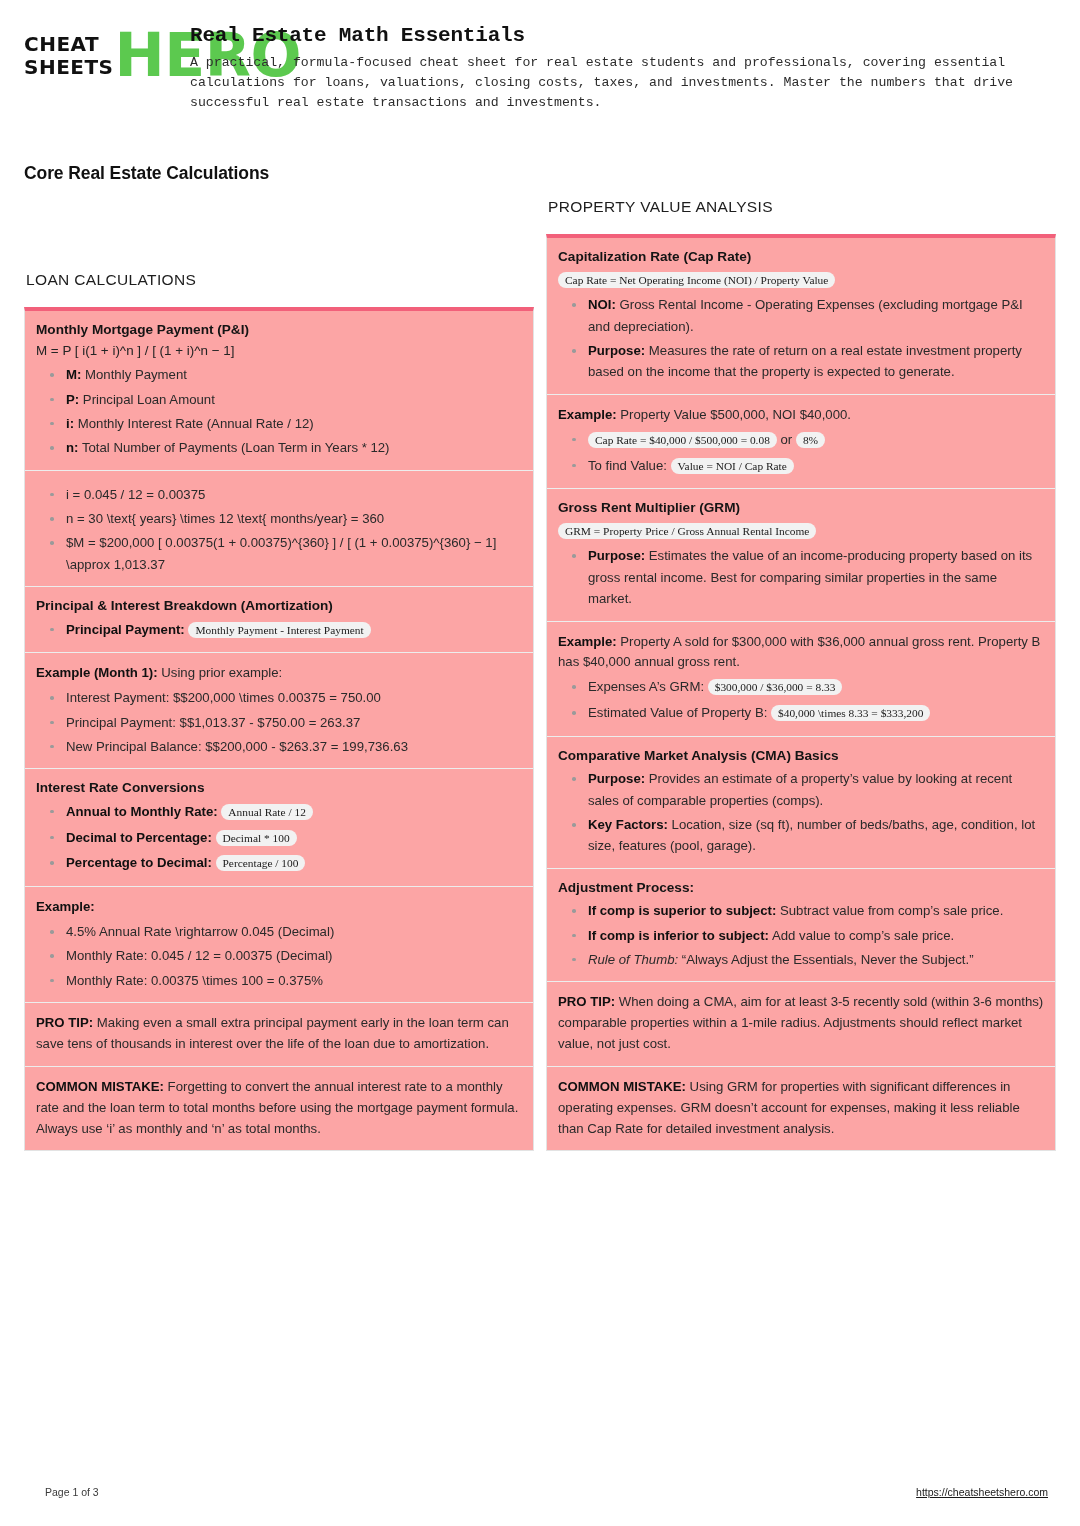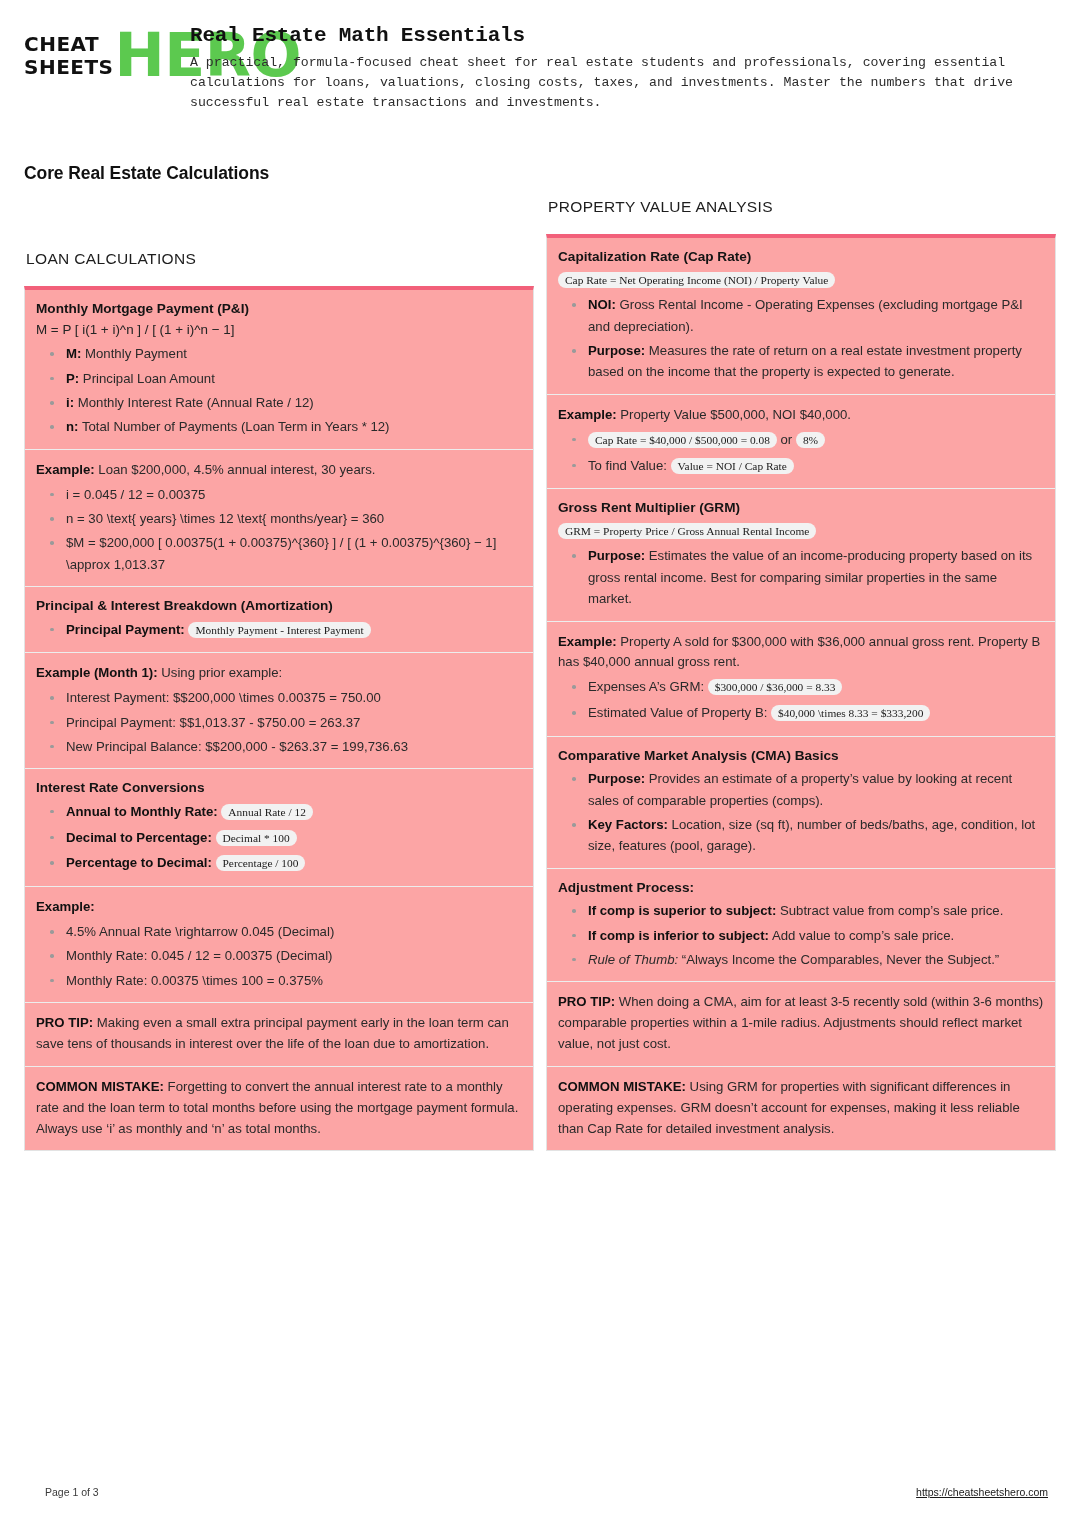--- a/index.html
+++ b/index.html
@@ -223,21 +223,20 @@
           <div class="formula-line">M = P [ i(1 + i)^n ] / [ (1 + i)^n − 1]</div>
           <ul class="bullets">
             <li><b>M:</b><span> Monthly Payment</span></li>
             <li><b>P:</b><span> Principal Loan Amount</span></li>
             <li><b>i:</b><span> Monthly Interest Rate (Annual Rate / 12)</span></li>
             <li><b>n:</b><span> Total Number of Payments (Loan Term in Years * 12)</span></li>
           </ul>
         </div>
 
         <div class="block">
-          <p class="para"><b>Example:</b><span> Loan $200,000, 4.5% annual interest, 30 years.</span></p>
           <ul class="bullets">
             <li>i = 0.045 / 12 = 0.00375</li>
             <li>n = 30 \text{ years} \times 12 \text{ months/year} = 360</li>
             <li>$M = $200,000 [ 0.00375(1 + 0.00375)^{360} ] / [ (1 + 0.00375)^{360} − 1] \approx 1,013.37</li>
           </ul>
         </div>
 
         <div class="block">
           <div class="block-title">Principal &amp; Interest Breakdown (Amortization)</div>
           <ul class="bullets">
@@ -327,21 +326,21 @@
             <li><b>Purpose:</b><span> Provides an estimate of a property’s value by looking at recent sales of comparable properties (comps).</span></li>
             <li><b>Key Factors:</b><span> Location, size (sq ft), number of beds/baths, age, condition, lot size, features (pool, garage).</span></li>
           </ul>
         </div>
 
         <div class="block">
           <div class="block-title">Adjustment Process:</div>
           <ul class="bullets">
             <li><b>If comp is superior to subject:</b><span> Subtract value from comp’s sale price.</span></li>
             <li><b>If comp is inferior to subject:</b><span> Add value to comp’s sale price.</span></li>
-            <li><i>Rule of Thumb:</i><span> “Always Income the Comparables, Never the Subject.”</span></li>
+            <li><i>Rule of Thumb:</i><span> “Always Adjust the Essentials, Never the Subject.”</span></li>
           </ul>
         </div>
 
         <div class="block">
           <p class="para"><b>PRO TIP:</b><span> When doing a CMA, aim for at least 3-5 recently sold (within 3-6 months) comparable properties within a 1-mile radius. Adjustments should reflect market value, not just cost.</span></p>
         </div>
 
         <div class="block">
           <p class="para"><b>COMMON MISTAKE:</b><span> Using GRM for properties with significant differences in operating expenses. GRM doesn’t account for expenses, making it less reliable than Cap Rate for detailed investment analysis.</span></p>
         </div>

